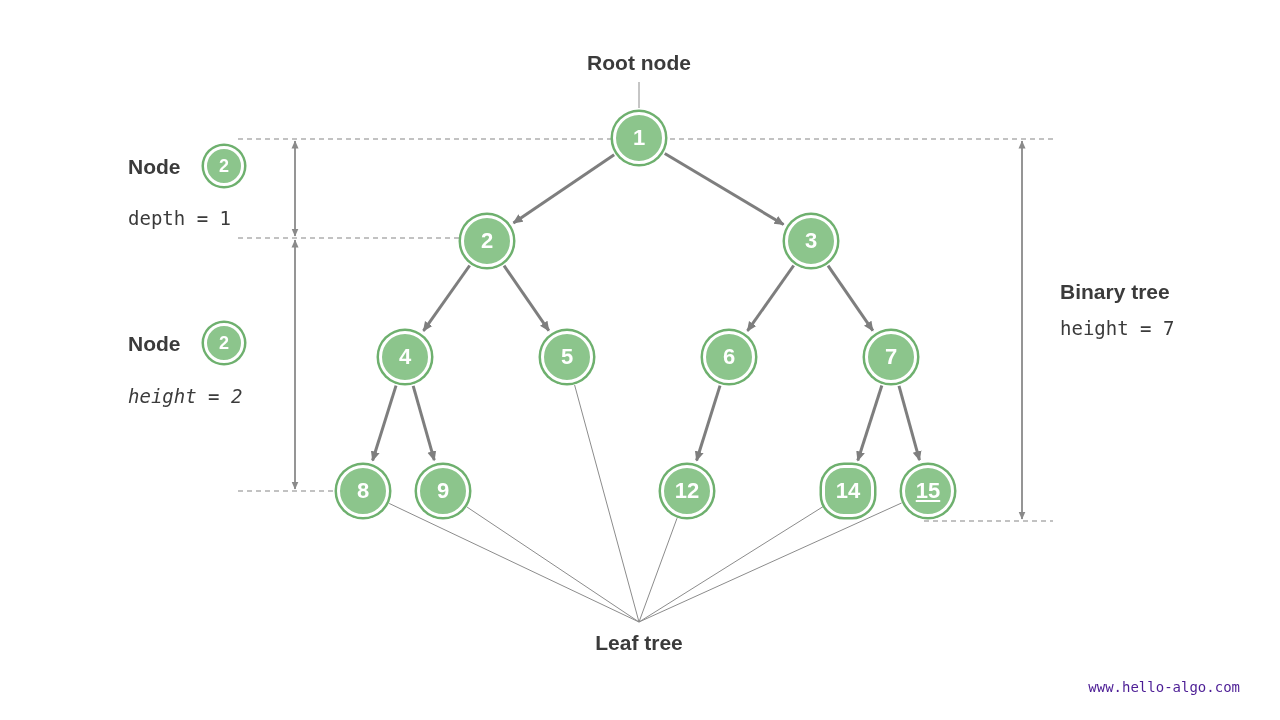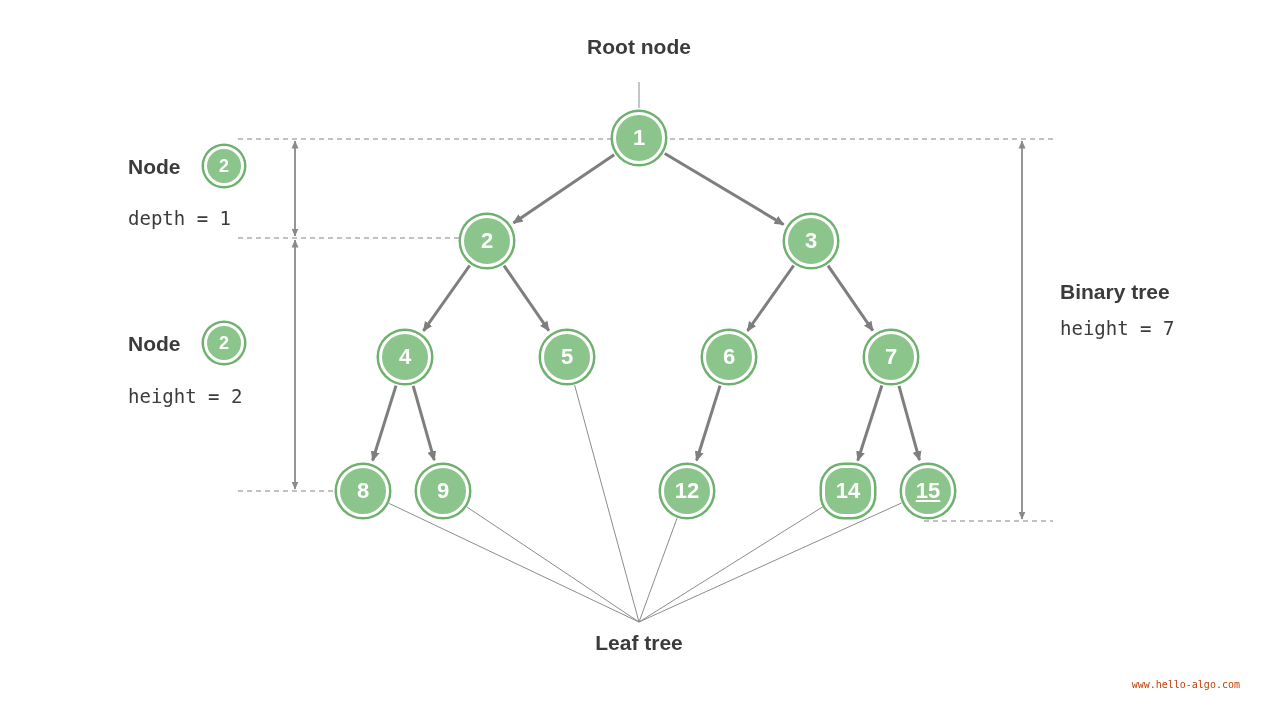--- a/index.html
+++ b/index.html
@@ -19,33 +19,33 @@
   }
   .badge{
     position:absolute;width:34px;height:34px;border-radius:50%;
     background:#8CC58C;border:3px solid #ffffff;box-shadow:0 0 0 2.5px #6EB06E;
     display:flex;align-items:center;justify-content:center;
     color:#ffffff;font-weight:700;font-size:18px;
   }
   .lbl{position:absolute;color:#3B3B3B;white-space:nowrap;}
   .lbl-bold{font-weight:700;font-size:21px;}
   .lbl-mono{font-family:"DejaVu Sans Mono",monospace;font-size:19px;}
-  .lbl-root{left:639px;top:35px;transform:translateX(-50%);}
+  .lbl-root{left:639px;top:51px;transform:translateX(-50%);}
   .lbl-leaf{left:639px;top:631px;transform:translateX(-50%);}
   .ann-node1{left:128px;top:155px;}
   .badge-1{left:204px;top:146px;}
   .ann-depth{left:128px;top:207px;}
   .ann-node2{left:128px;top:332px;}
   .badge-2{left:204px;top:323px;}
-  .ann-height2{left:128px;top:385px;}
+  .ann-height2{left:128px;top:385px;font-style:italic;}
   .ann-binary{left:1060px;top:280px;text-align:center;}
   .ann-height3{left:1060px;top:317px;}
   .watermark{
     position:absolute;right:40px;top:679px;
-    font-family:"DejaVu Sans Mono",monospace;font-size:10px;color:#c2410c;
+    font-family:"DejaVu Sans Mono",monospace;font-size:14px;color:#4c1d95;
   }
 </style>
 </head>
 <body>
 
 <div id="stage">
 
   <svg id="diagram-svg" viewBox="0 0 1280 720">
     <defs>
       <marker id="arrow" markerUnits="userSpaceOnUse" markerWidth="11" markerHeight="11" refX="9" refY="5" orient="auto-start-reverse">

